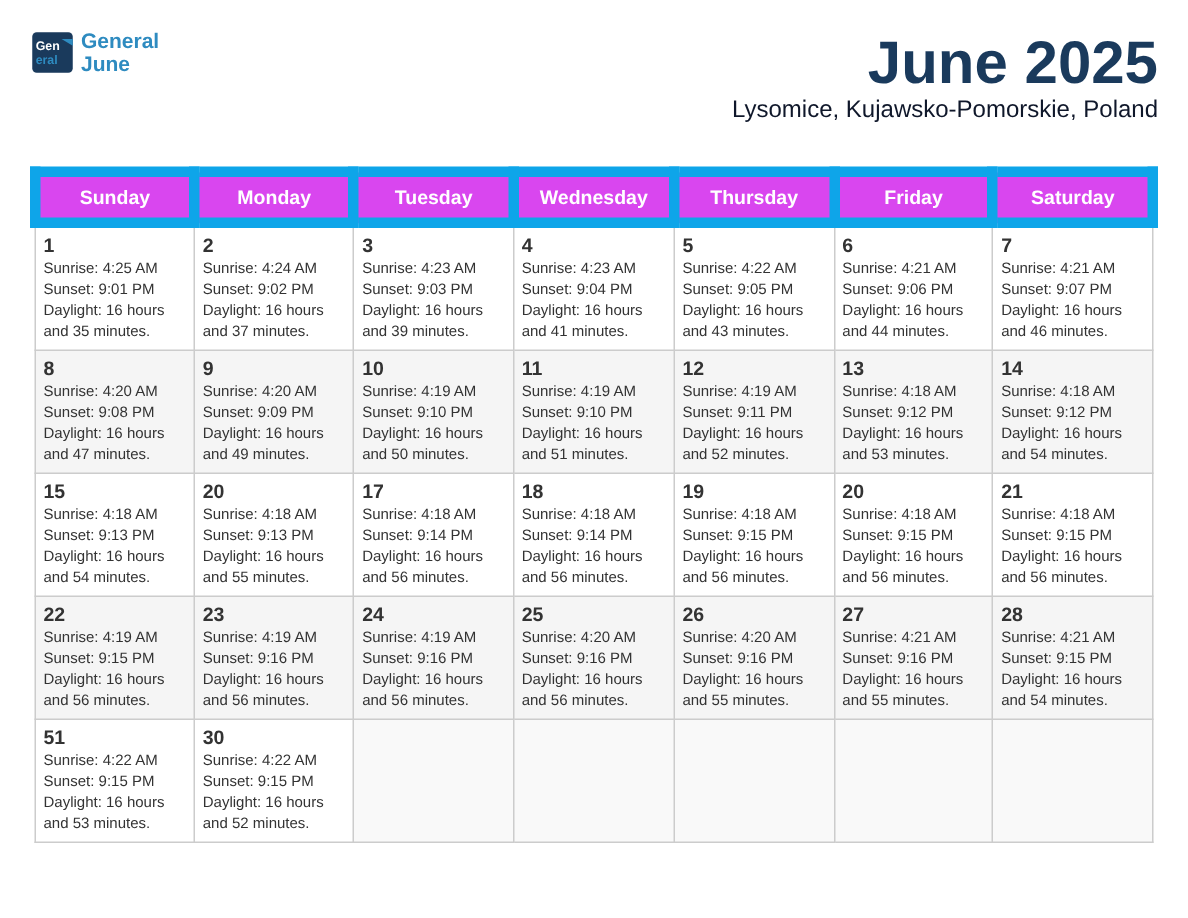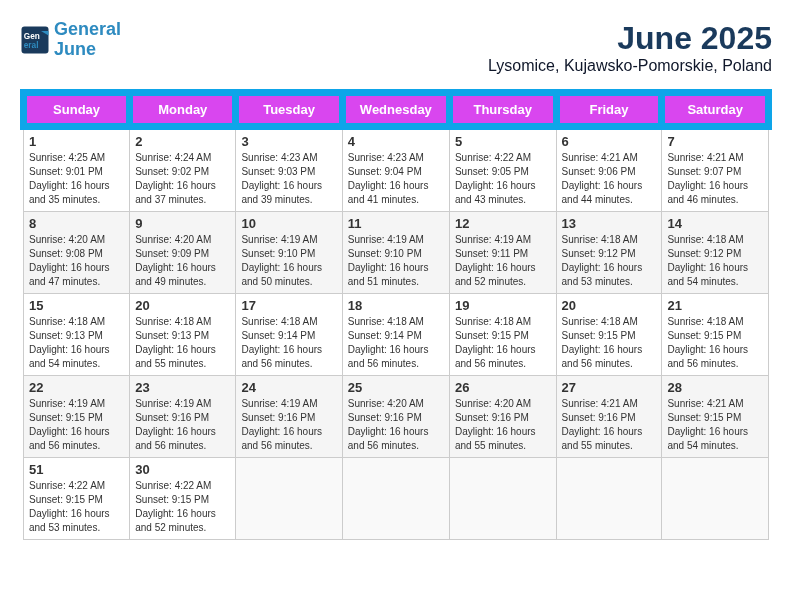--- a/index.html
+++ b/index.html
@@ -7,45 +7,45 @@
       font-family: Arial, sans-serif;
       background: #fff;
       width: 792px;
       min-height: 612px;
       padding: 20px;
     }
     .header-area {
       display: flex;
       justify-content: space-between;
       align-items: flex-start;
-      margin-bottom: 14px;
+      margin-bottom: 28px;
     }
     .logo {
       display: flex;
       align-items: center;
     }
     .logo-text {
-      font-size: 18px;
+      font-size: 14px;
       font-weight: bold;
       color: #1a3a5c;
       line-height: 1.1;
     }
     .logo-text span {
       color: #2e8bc0;
     }
     .logo-icon {
       width: 30px;
       height: 30px;
       margin-right: 4px;
     }
     .title-area {
       text-align: right;
     }
     .month-title {
-      font-size: 32px;
+      font-size: 40px;
       font-weight: bold;
       color: #1a3a5c;
     }
     .location-title {
       font-size: 16px;
       color: #0f172a;
     }
     .calendar-table {
       width: 100%;
       border-collapse: collapse;

